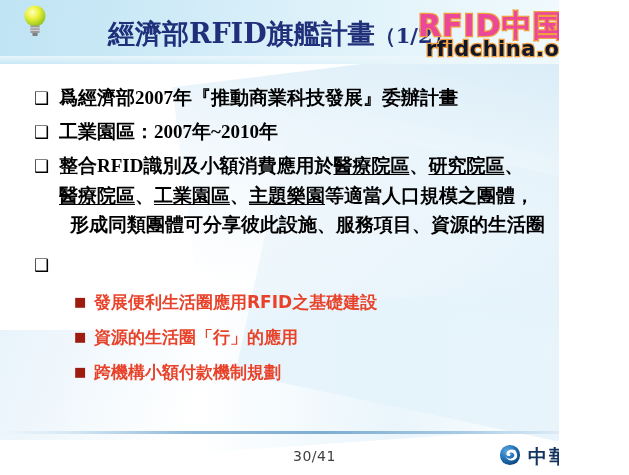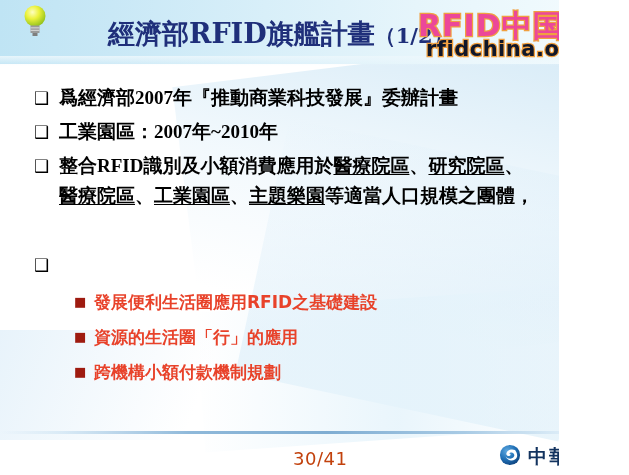--- a/index.html
+++ b/index.html
@@ -226,22 +226,22 @@
                 #7fadd2 52%,
                 #a9cbe5 74%,
                 rgba(226,240,250,0.5) 92%,
                 rgba(255,255,255,0) 100%);
   }
   .page-number {
     position: absolute;
     left: 293px;
     top: 448px;
     font-family: "DejaVu Sans", "Liberation Sans", sans-serif;
-    font-size: 18px;
-    color: #c2410c;
+    font-size: 14px;
+    color: #404040;
     letter-spacing: 0.5px;
   }
   .brand {
     position: absolute;
     left: 499px;
     top: 444px;
     display: flex;
     align-items: center;
     gap: 7px;
   }
@@ -303,20 +303,21 @@
     <div class="bullet-row lvl1" style="top:48px;">
       <span class="mark">❑</span>
       <span class="txt">工業園區：2007年~2010年</span>
     </div>
 
     <div class="bullet-row lvl1" style="top:82px;">
       <span class="mark">❑</span>
       <span class="txt"><span>整合RFID識別及小額消費應用於</span><span class="uline">醫療院區</span><span>、</span><span class="uline">研究院區</span><span>、</span></span>
     </div>
     <div class="cont-line" style="top:111px;"><span class="uline">醫療院區</span><span>、</span><span class="uline">工業園區</span><span>、</span><span class="uline">主題樂園</span><span>等適當人口規模之團體，</span></div>
+    <div class="cont-line indent2" style="top:140px;"><span>形成同類團體可分享彼此設施、服務項目、資源的生活圈</span></div>
 
     <div class="bullet-row lvl1" style="top:181px;">
       <span class="mark">❑</span>
     </div>
 
     <div class="bullet-row lvl2" style="top:219px;">
       <span class="mark">■</span>
       <span class="txt">發展便利生活圈應用RFID之基礎建設</span>
     </div>
     <div class="bullet-row lvl2" style="top:254px;">

